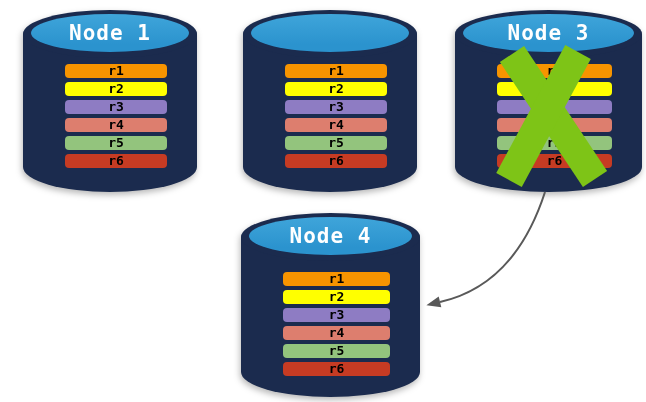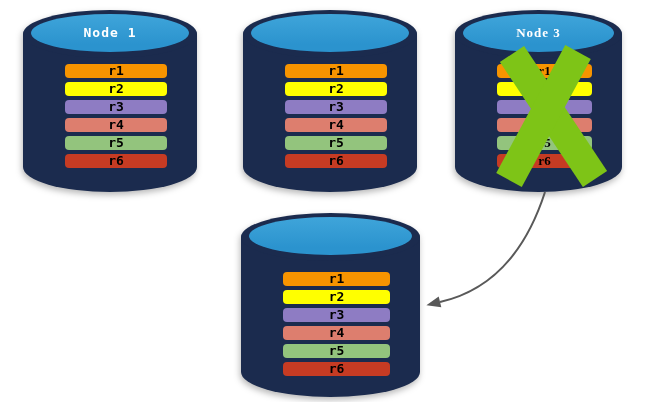--- a/index.html
+++ b/index.html
@@ -23,36 +23,36 @@
     background: #1B2B4E; border-radius: 50%;
   }
   .cyl .top-inner {
     position: absolute; left: 8px; right: 8px; top: 4px; height: 38px;
     background: linear-gradient(180deg, #3FA5DA 0%, #2B93CE 80%);
     border-radius: 50%;
   }
   .cyl .title {
     position: absolute; left: 0; right: 0; top: 4px; height: 38px;
     line-height: 38px; text-align: center;
-    color: #ffffff; font-weight: bold; font-size: 13px;
+    color: #ffffff; font-weight: bold; font-size: 21px;
     letter-spacing: 1px; white-space: pre;
   }
   .cyl .rows { position: absolute; left: 42px; right: 30px; top: 54px; }
   .row {
     height: 14px; margin-bottom: 4px;
     border-radius: 4px;
     text-align: center;
     font-size: 13px; font-weight: bold; line-height: 14px;
     color: #000000;
   }
 
   
   #node1 { left: 23px;  top: 10px;  width: 174px; height: 182px; }
   #node2 { left: 243px; top: 10px;  width: 174px; height: 182px; }
-  #node3 { left: 455px; top: 10px;  width: 167px; height: 182px; font-family: Liberation Serif, serif; }
+  #node3 { left: 455px; top: 10px;  width: 187px; height: 182px; }
   #node4 { left: 241px; top: 213px; width: 179px; height: 184px; }
   #node4 .rows { top: 59px; }
 
   
   .overlay {
     position: absolute; left: 0; top: 0;
     width: 646px; height: 402px;
     pointer-events: none;
     overflow: visible;
   }
@@ -103,20 +103,21 @@
         <div class="row" style="background: rgb(221, 126, 110);"><span>r4</span></div>
         <div class="row" style="background: rgb(147, 196, 125);"><span>r5</span></div>
         <div class="row" style="background: rgb(198, 59, 35);"><span>r6</span></div>
       </div>
   </div>
 
   <div class="cyl" id="node4">
     <div class="body"></div>
     <div class="top-ellipse"></div>
     <div class="top-inner"></div>
+    <div class="title">Node 4</div>
     <div class="rows">
         <div class="row" style="background: rgb(247, 148, 0);"><span>r1</span></div>
         <div class="row" style="background: rgb(255, 255, 0);"><span>r2</span></div>
         <div class="row" style="background: rgb(142, 124, 195);"><span>r3</span></div>
         <div class="row" style="background: rgb(221, 126, 110);"><span>r4</span></div>
         <div class="row" style="background: rgb(147, 196, 125);"><span>r5</span></div>
         <div class="row" style="background: rgb(198, 59, 35);"><span>r6</span></div>
       </div>
   </div>
 

